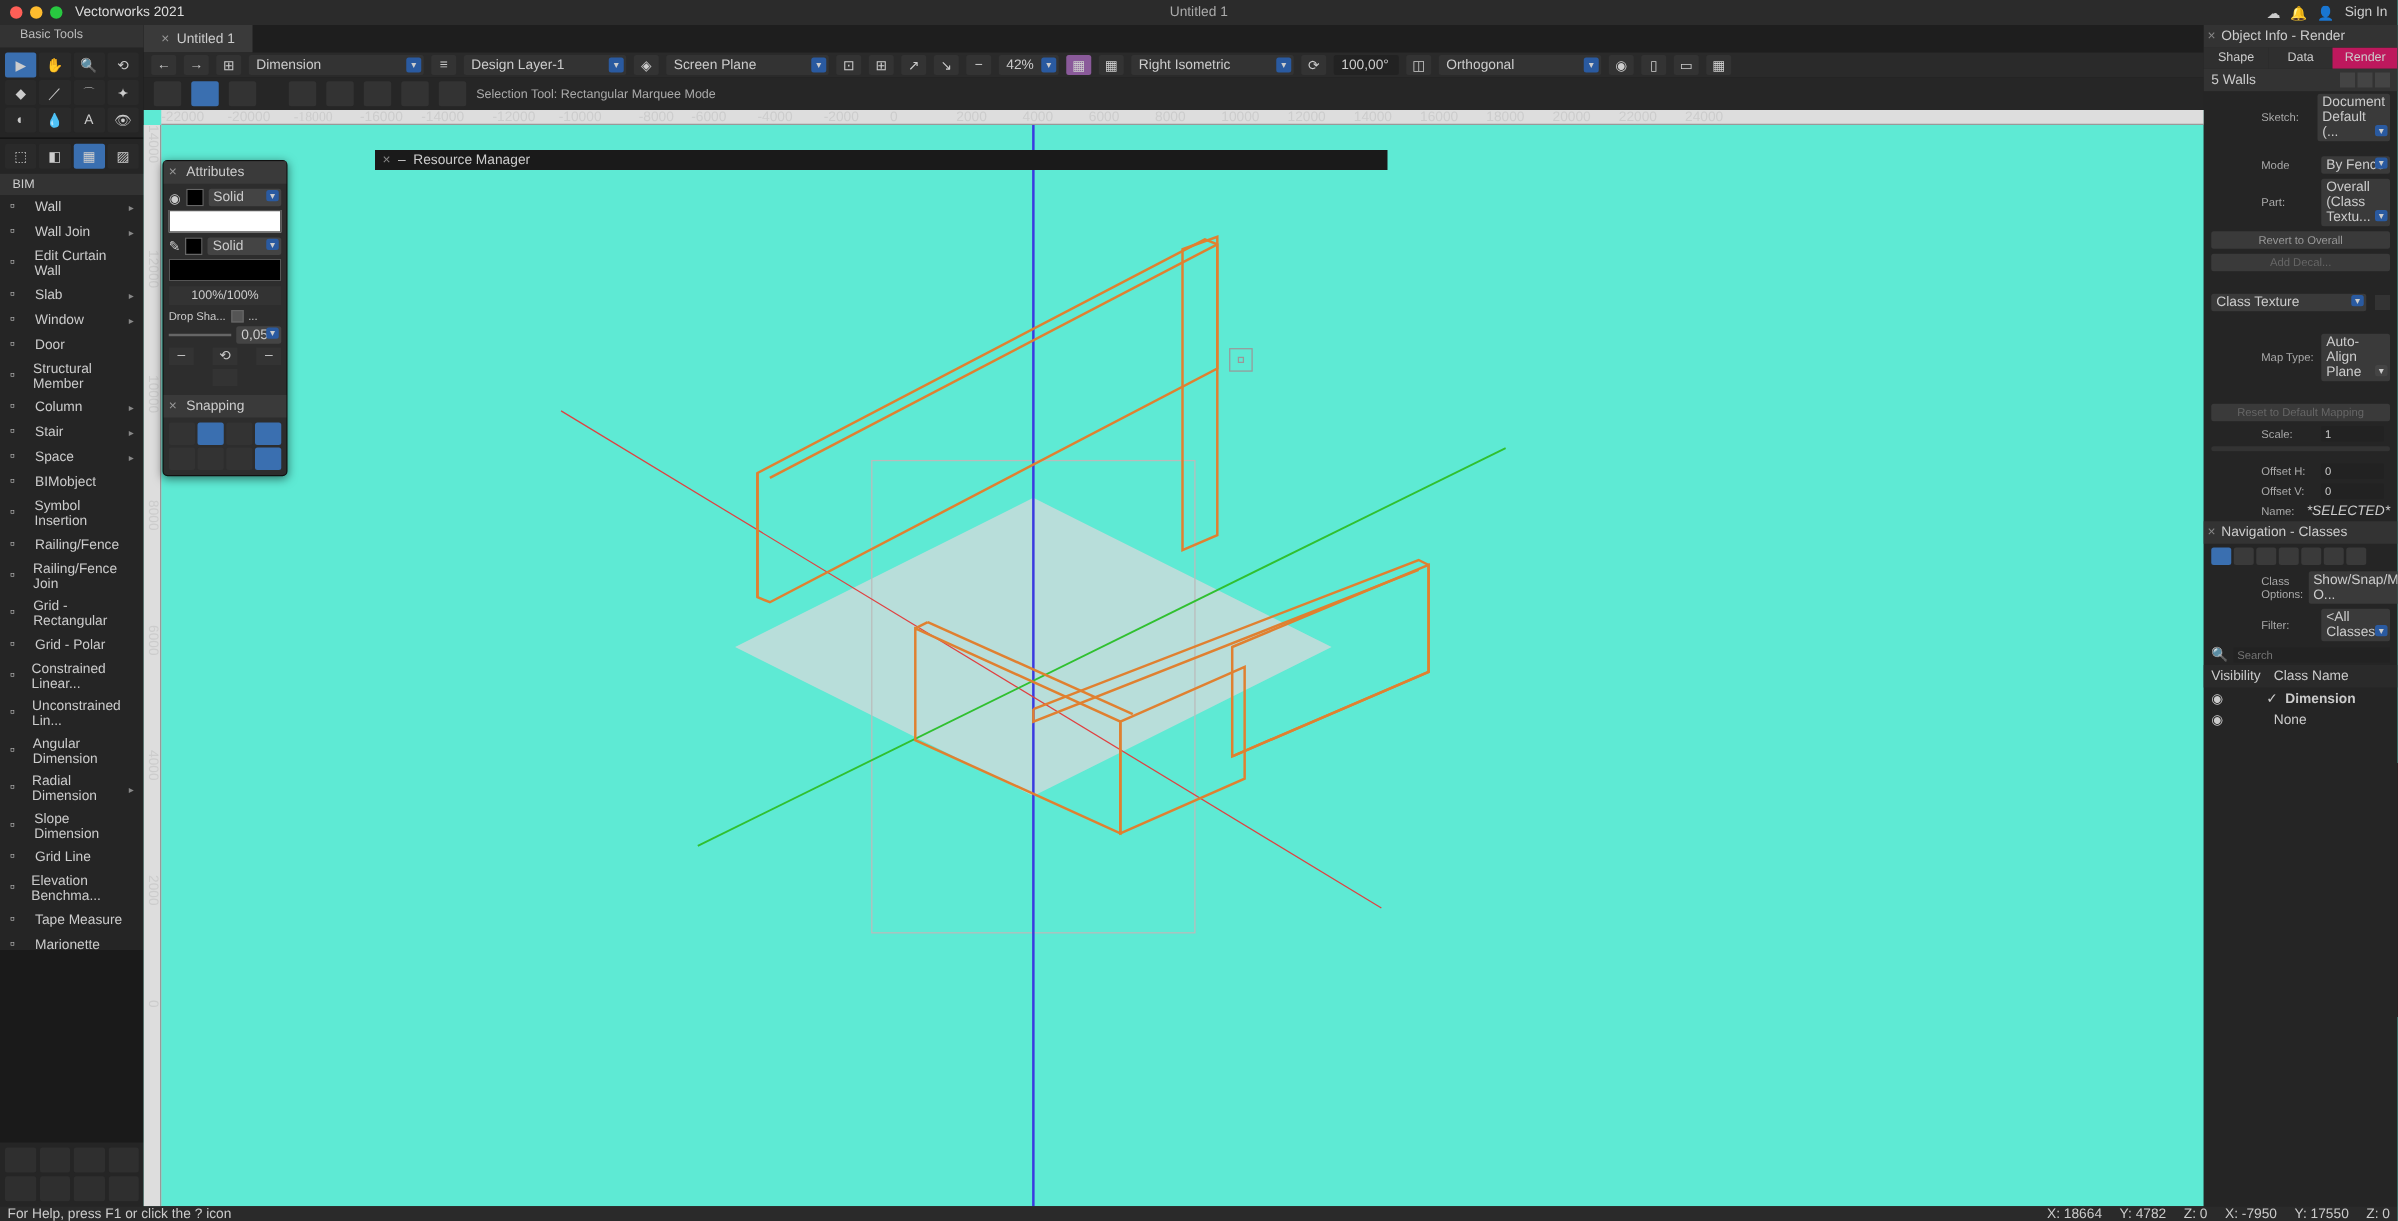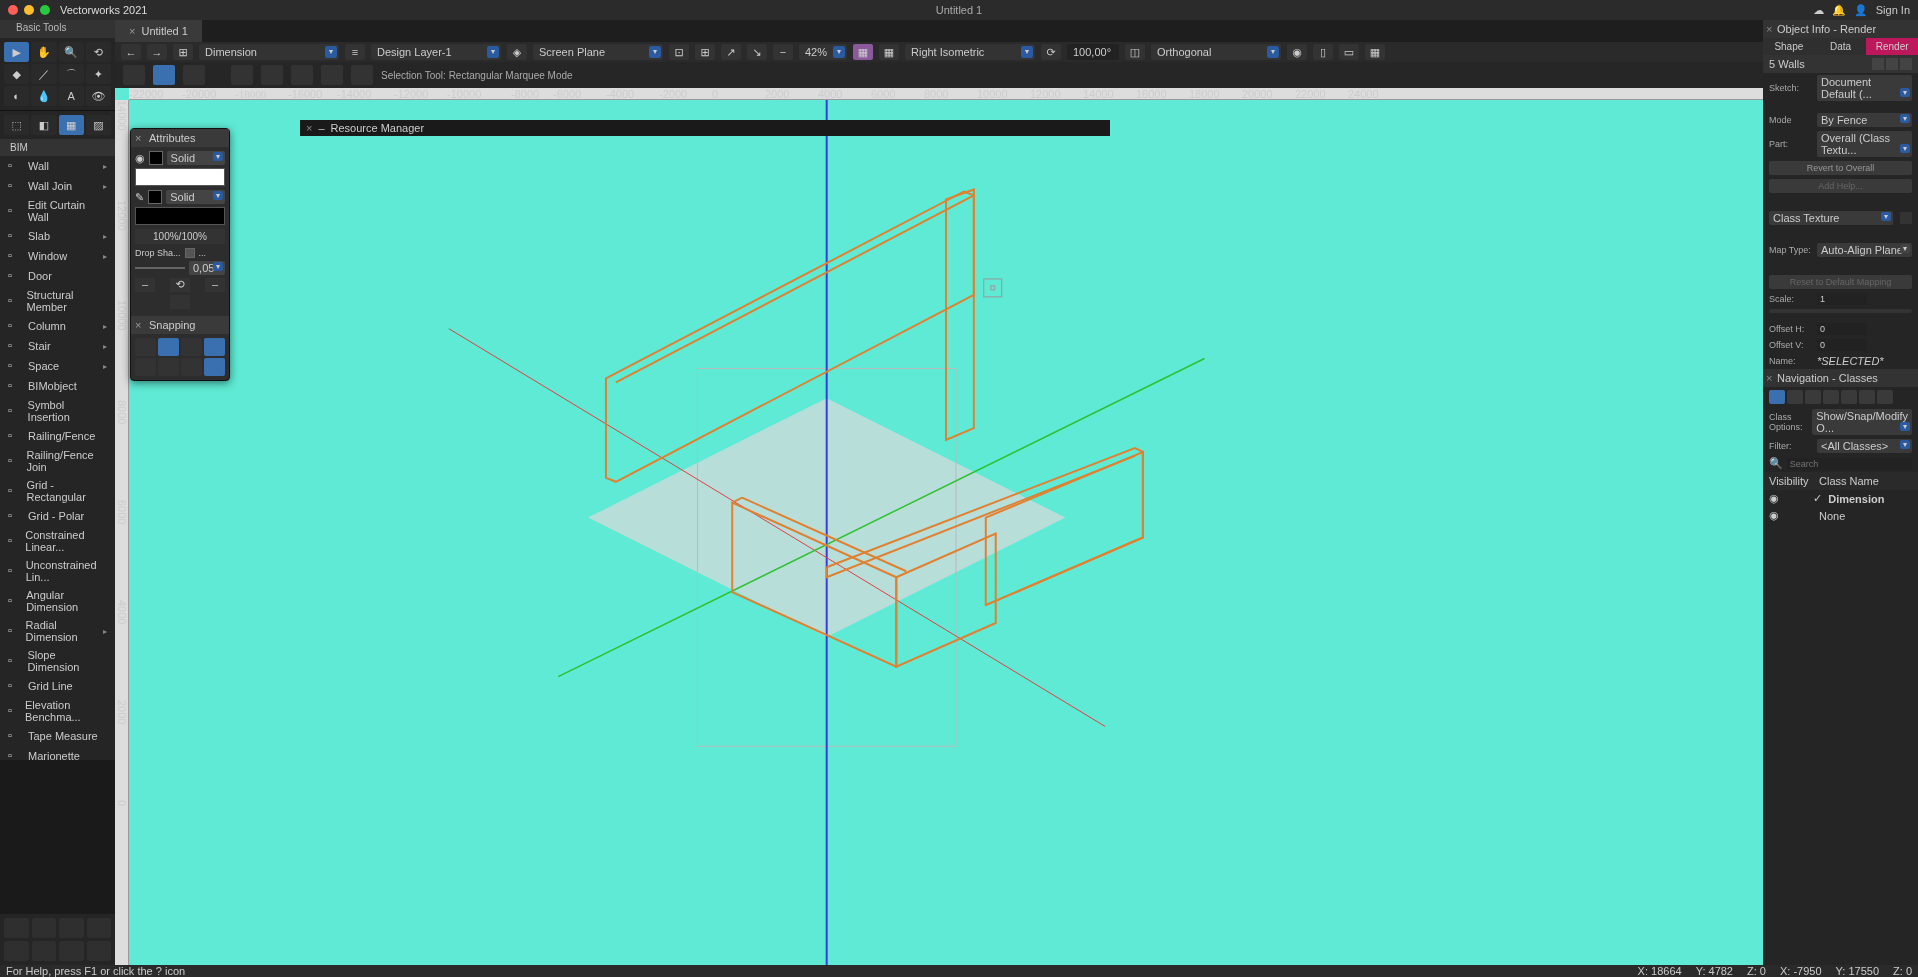--- a/index.html
+++ b/index.html
@@ -74,21 +74,21 @@
 .right-panel { position:absolute; right:0; top:20px; width:155px; bottom:12px; background:#252525; display:flex; flex-direction:column; }
 .rp-title { background:#333; padding:3px 14px; font-size:10px; position:relative; }
 .rp-title .x { position:absolute; left:3px; color:#888; }
 .rp-tabs { display:flex; background:#2a2a2a; }
 .rp-tab { flex:1; text-align:center; padding:3px; font-size:10px; background:#2f2f2f; }
 .rp-tab.sel { background:#be185d; }
 .rp-sub { background:#333; padding:3px 6px; font-size:10px; display:flex; align-items:center; }
 .rp-sub .menus { margin-left:auto; display:flex; gap:2px; }
 .mbtn { width:12px; height:12px; background:#444; }
 .rp-row { display:flex; align-items:center; padding:2px 6px; gap:4px; font-size:9px; }
-.rp-row label { width:44px; color:#aaa; font-size:9px; }
+.rp-row label { width:44px; color:#aaa; font-size:9px;margin-left:40px; }
 .rp-dd { flex:1; background:#3a3a3a; padding:1px 4px; font-size:9px; position:relative; border-radius:2px; }
 .rp-dd .ar { position:absolute; right:2px; font-size:8px; background:#2a5aa0; width:10px; text-align:center; border-radius:2px; }
 .rp-btn { background:#3a3a3a; text-align:center; padding:2px; font-size:9px; margin:2px 6px; border-radius:2px; color:#999; }
 .rp-input { background:#222; border:none; padding:1px 3px; font-size:9px; color:#ccc; width:50px; }
 .nav-icons { display:flex; gap:2px; padding:3px 6px; }
 .nav-ic { width:16px; height:14px; background:#3a3a3a; border-radius:2px; }
 .nav-ic.sel { background:#3a6fb0; }
 .class-hdr { display:flex; padding:3px 6px; font-size:9px; color:#999; background:#2a2a2a; }
 .class-hdr .c1 { width:50px; }
 .class-row { display:flex; padding:2px 6px; font-size:9px; align-items:center; gap:6px; }
@@ -490,21 +490,21 @@
   <div style="height:8px"></div>
   <div class="rp-row">
       <label>Mode</label>
       <div class="rp-dd"><span>By Fence</span><span class="ar">▾</span></div>
     </div>
   <div class="rp-row">
       <label>Part:</label>
       <div class="rp-dd"><span>Overall (Class Textu...</span><span class="ar">▾</span></div>
     </div>
   <div class="rp-btn">Revert to Overall</div>
-  <div class="rp-btn" style="color:#666">Add Help...</div>
+  <div class="rp-btn" style="color:#666">Add Decal...</div>
   <div style="height:14px"></div>
   <div class="rp-row">
       <div class="rp-dd" style="flex:1"><span>Class Texture</span><span class="ar">▾</span></div>
       <div style="width:12px;height:12px;background:#333;margin-left:3px"></div>
     </div>
   <div style="height:14px"></div>
   <div class="rp-row" style="color:#666">
       <label>Map Type:</label>
       <div class="rp-dd" style="color:#666"><span>Auto-Align Plane</span><span class="ar" style="background:#444">▾</span></div>
     </div>

